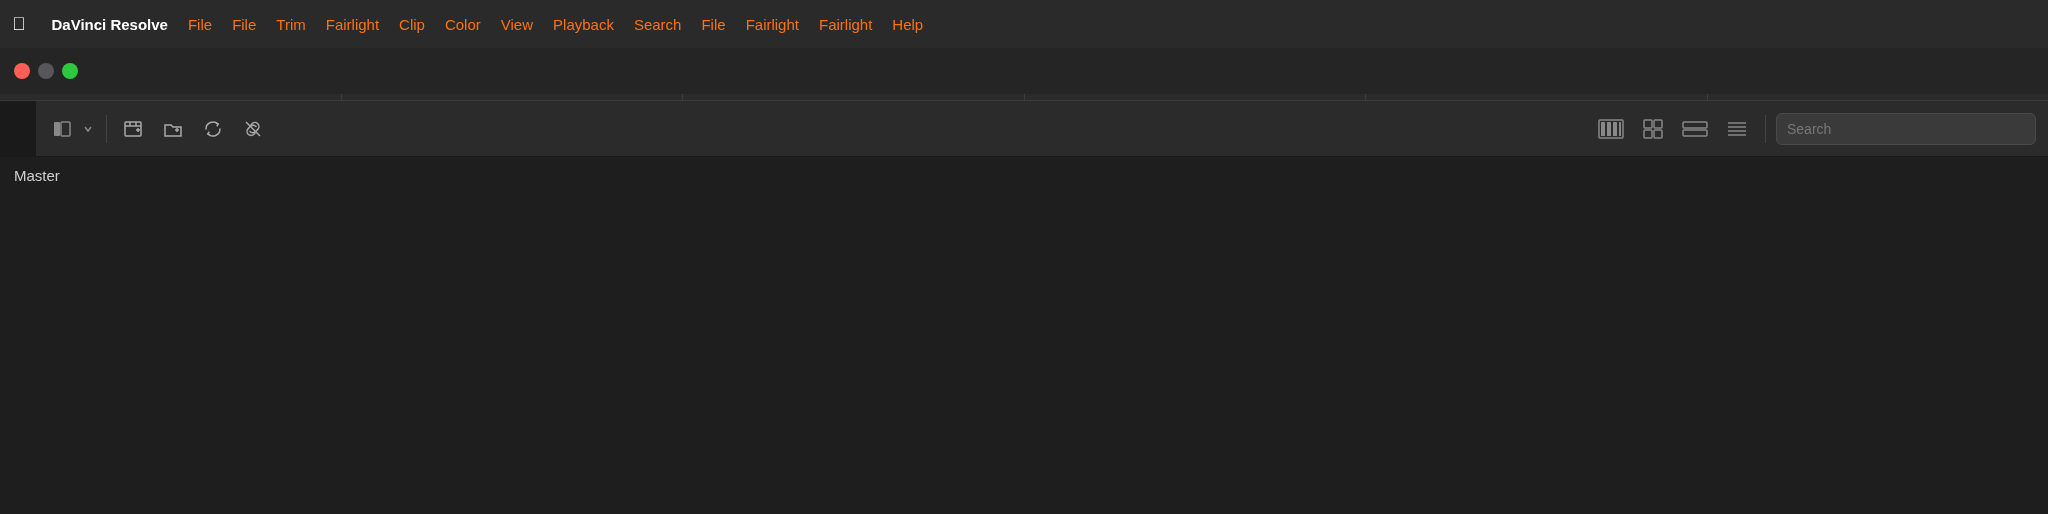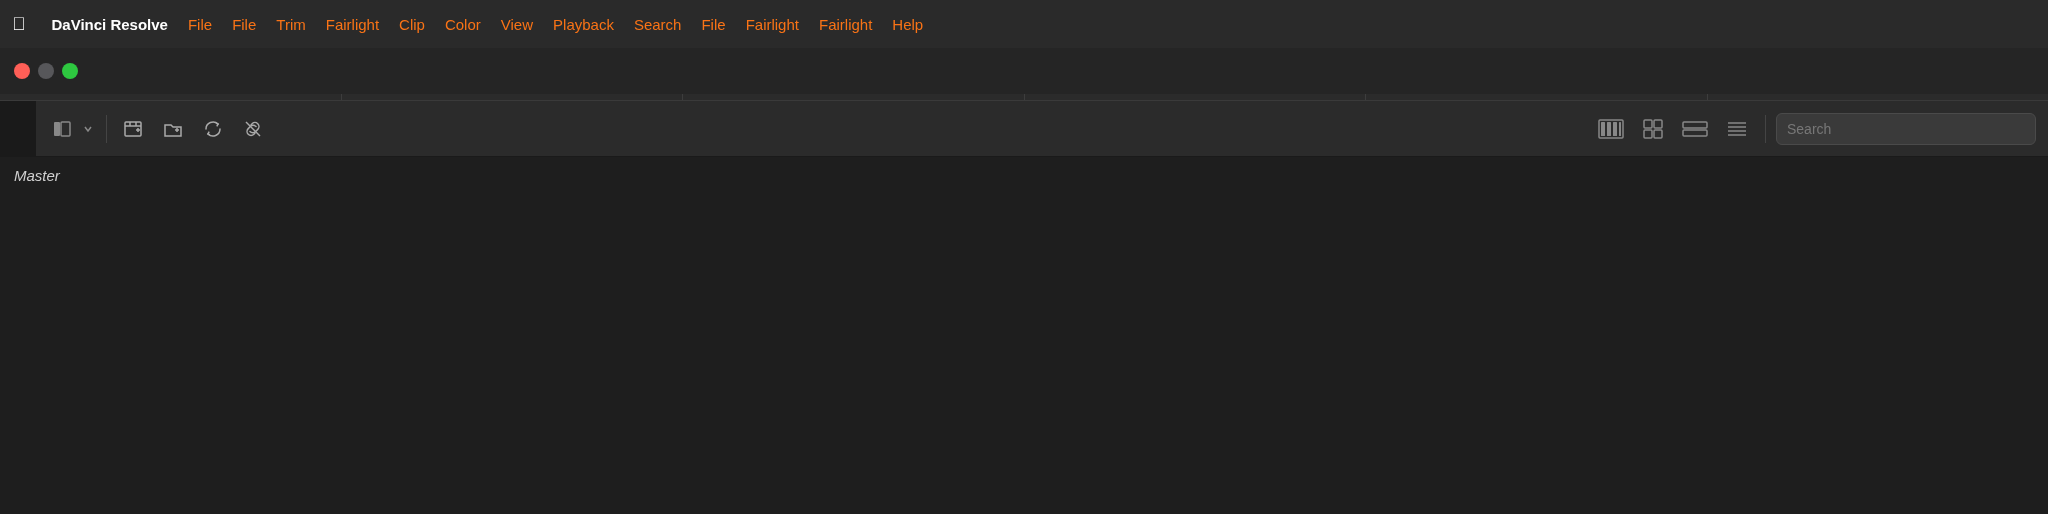--- a/index.html
+++ b/index.html
@@ -195,21 +195,20 @@
     
     #content-area {
       width: 100%;
       background-color: #1e1e1e;
       padding: 10px 14px;
     }
 
     .master-label {
       color: #d0d0d0;
       font-size: 15px;
-      font-style: italic;
     }
 
     
     .toolbar-separator {
       width: 1px;
       height: 28px;
       background-color: #444;
       margin: 0 4px;
     }
 

